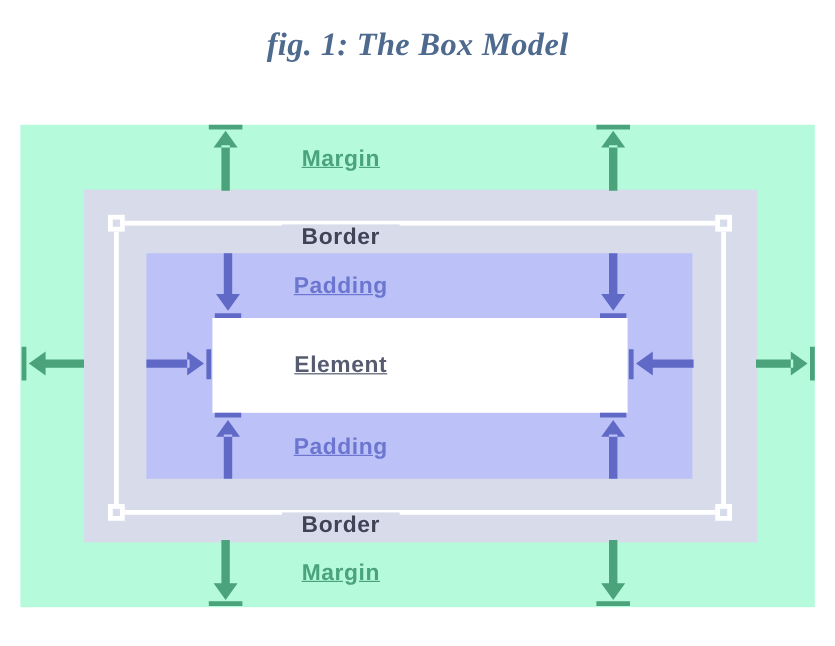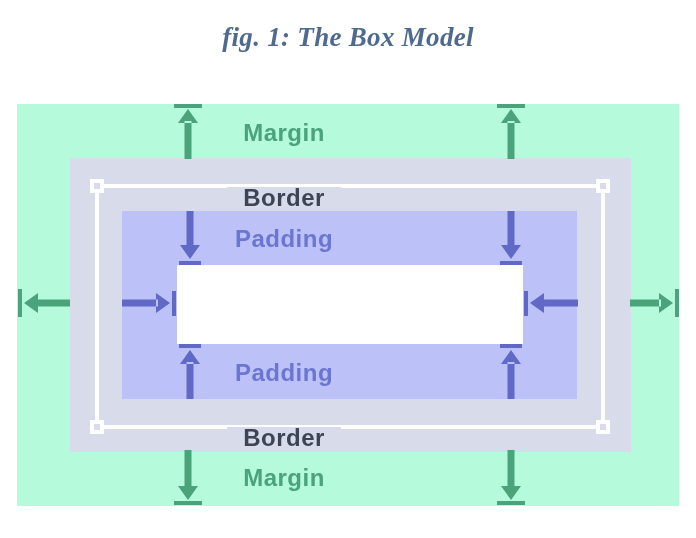--- a/index.html
+++ b/index.html
@@ -73,23 +73,24 @@
   .green-arrows  { fill: var(--margin-accent); }
   .purple-arrows { fill: var(--padding-accent); }
 
   .layer-label {
     position: absolute;
     left: 0;
     width: 568px;
     text-align: center;
     font-family: "Liberation Sans", "DejaVu Sans", sans-serif;
     font-weight: 700;
-    font-size: 24px;
+    font-size: 19px;
     line-height: 22px;
     letter-spacing: 0.5px;
+    text-decoration: underline;
   }
   .lbl-margin  { color: var(--margin-accent); }
   .lbl-border  { color: var(--border-text); }
   .lbl-padding { color: var(--padding-text); }
   .lbl-element { color: var(--element-text); }
   .masked {
     display: inline-block;
     background: var(--border-bg);
     padding: 0 16px;
     margin-top: 12px;
@@ -142,20 +143,23 @@
 
   <div class="layer-label lbl-margin y-margin-top">
     <span>Margin</span>
   </div>
   <div class="layer-label lbl-border y-border-top">
     <span class="masked">Border</span>
   </div>
   <div class="layer-label lbl-padding y-padding-top">
     <span>Padding</span>
   </div>
+  <div class="layer-label lbl-element y-element">
+    <span>Element</span>
+  </div>
   <div class="layer-label lbl-padding y-padding-bot">
     <span>Padding</span>
   </div>
   <div class="layer-label lbl-border y-border-bot">
     <span class="masked">Border</span>
   </div>
   <div class="layer-label lbl-margin y-margin-bot">
     <span>Margin</span>
   </div>
 

